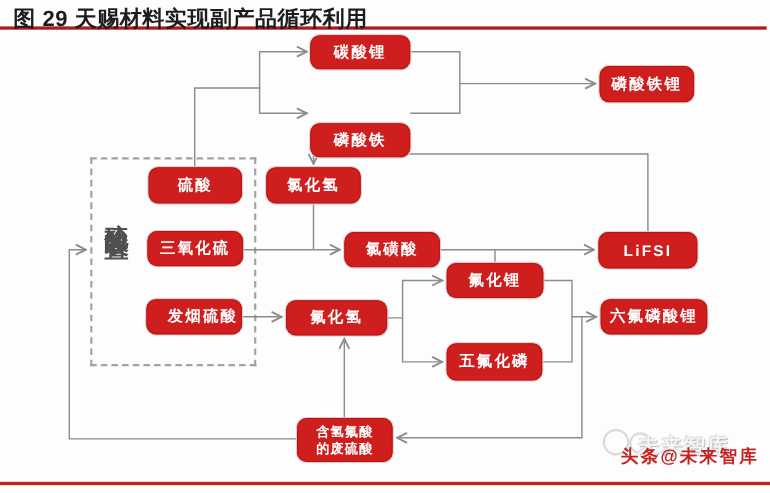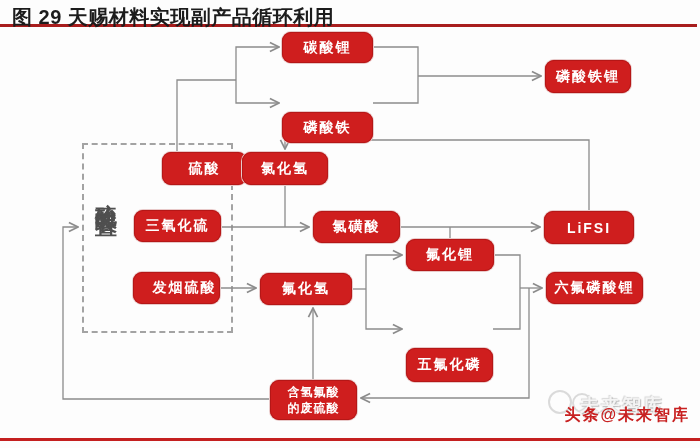--- a/index.html
+++ b/index.html
@@ -74,21 +74,21 @@
   <div id="node-layer">
       <div class="node" style="left: 282px; top: 32px; width: 91px; height: 31px;">
         <div>碳酸锂</div>
       </div>
       <div class="node" style="left: 282px; top: 88px; width: 91px; height: 31px; margin-top: 24px;">
         <div>磷酸铁</div>
       </div>
       <div class="node" style="left: 545px; top: 60px; width: 86px; height: 33px;">
         <div>磷酸铁锂</div>
       </div>
-      <div class="node" style="left: 135px; top: 152px; width: 85px; height: 33px; margin-left: 27px;">
+      <div class="node" style="left: 135px; top: 152px; width: 85px; height: 33px;">
         <div>硫酸</div>
       </div>
       <div class="node" style="left: 242px; top: 152px; width: 86px; height: 33px;">
         <div>氯化氢</div>
       </div>
       <div class="node" style="left: 134px; top: 210px; width: 87px; height: 32px;">
         <div>三氧化硫</div>
       </div>
       <div class="node" style="left: 313px; top: 211px; width: 87px; height: 32px;">
         <div>氯磺酸</div>
@@ -98,21 +98,21 @@
       </div>
       <div class="node" style="left: 133px; top: 272px; width: 87px; height: 32px; padding-left: 16px;">
         <div>发烟硫酸</div>
       </div>
       <div class="node" style="left: 260px; top: 273px; width: 92px; height: 32px;">
         <div>氟化氢</div>
       </div>
       <div class="node" style="left: 406px; top: 239px; width: 88px; height: 32px;">
         <div>氟化锂</div>
       </div>
-      <div class="node" style="left: 406px; top: 312px; width: 87px; height: 34px; margin-top: 36px;">
+      <div class="node" style="left: 406px; top: 312px; width: 87px; height: 34px;">
         <div>五氟化磷</div>
       </div>
       <div class="node" style="left: 546px; top: 272px; width: 97px; height: 32px; text-align: right;">
         <div>六氟磷酸锂</div>
       </div>
       <div class="node two-line" style="left: 270px; top: 380px; width: 87px; height: 40px;">
         <div>含氢氟酸</div>
         <div>的废硫酸</div>
       </div>
     </div>

